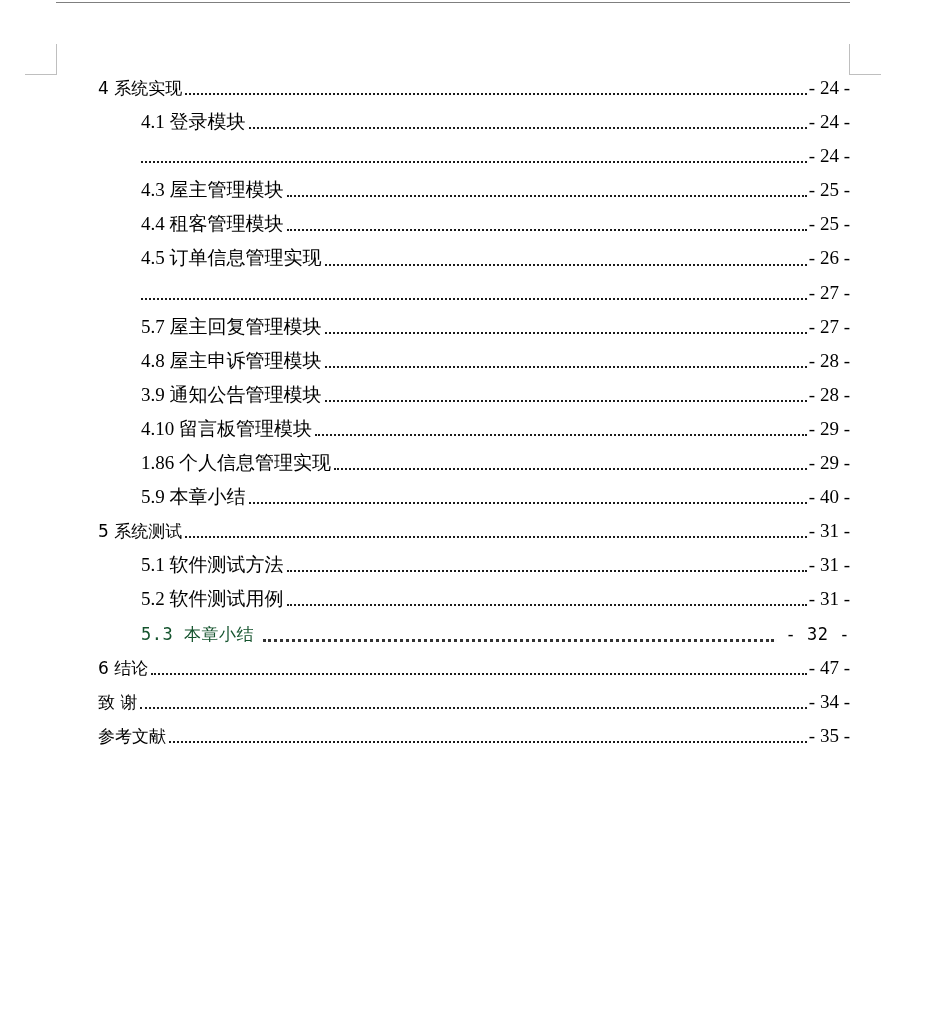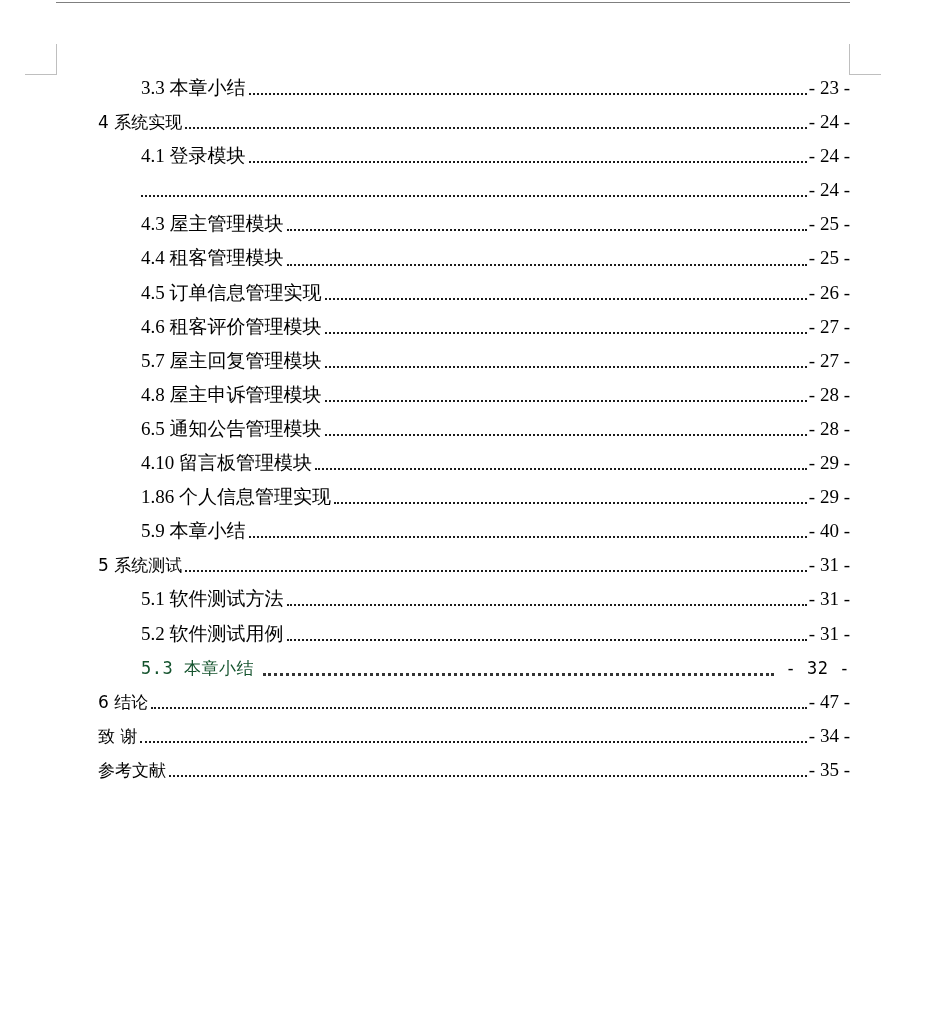--- a/index.html
+++ b/index.html
@@ -107,25 +107,20 @@
     }
   </style>
 </head>
 <body>
 
 <div class="top-rule"></div>
 <div class="corner corner-left"></div>
 <div class="corner corner-right"></div>
 
 <div class="toc">
-  <div class="toc-row level-2">
-    <span class="title">3.3  本章小结</span>
-    <span class="leader"></span>
-    <span class="page">- 23 -</span>
-  </div>
   <div class="toc-row level-1">
     <span class="title">4 系统实现</span>
     <span class="leader"></span>
     <span class="page">- 24 -</span>
   </div>
   <div class="toc-row level-2">
     <span class="title">4.1 登录模块</span>
     <span class="leader"></span>
     <span class="page">- 24 -</span>
   </div>
@@ -142,36 +137,35 @@
     <span class="title">4.4 租客管理模块</span>
     <span class="leader"></span>
     <span class="page">- 25 -</span>
   </div>
   <div class="toc-row level-2">
     <span class="title">4.5 订单信息管理实现</span>
     <span class="leader"></span>
     <span class="page">- 26 -</span>
   </div>
   <div class="toc-row level-2">
-    <span class="title">4.6 租客评价管理模块</span>
     <span class="leader"></span>
     <span class="page">- 27 -</span>
   </div>
   <div class="toc-row level-2">
     <span class="title">5.7 屋主回复管理模块</span>
     <span class="leader"></span>
     <span class="page">- 27 -</span>
   </div>
   <div class="toc-row level-2">
     <span class="title">4.8 屋主申诉管理模块</span>
     <span class="leader"></span>
     <span class="page">- 28 -</span>
   </div>
   <div class="toc-row level-2">
-    <span class="title">6.5 通知公告管理模块</span>
+    <span class="title">3.9 通知公告管理模块</span>
     <span class="leader"></span>
     <span class="page">- 28 -</span>
   </div>
   <div class="toc-row level-2">
     <span class="title">4.10 留言板管理模块</span>
     <span class="leader"></span>
     <span class="page">- 29 -</span>
   </div>
   <div class="toc-row level-2">
     <span class="title">1.86 个人信息管理实现</span>

